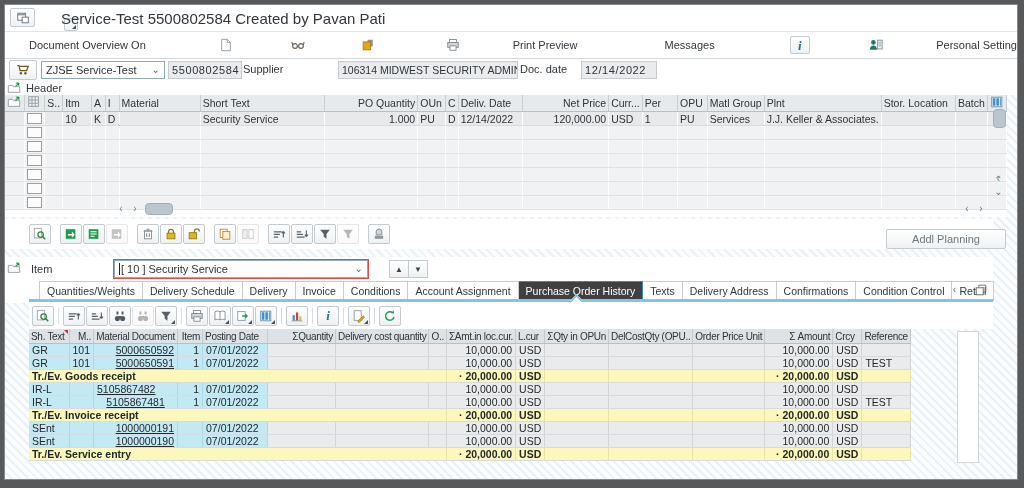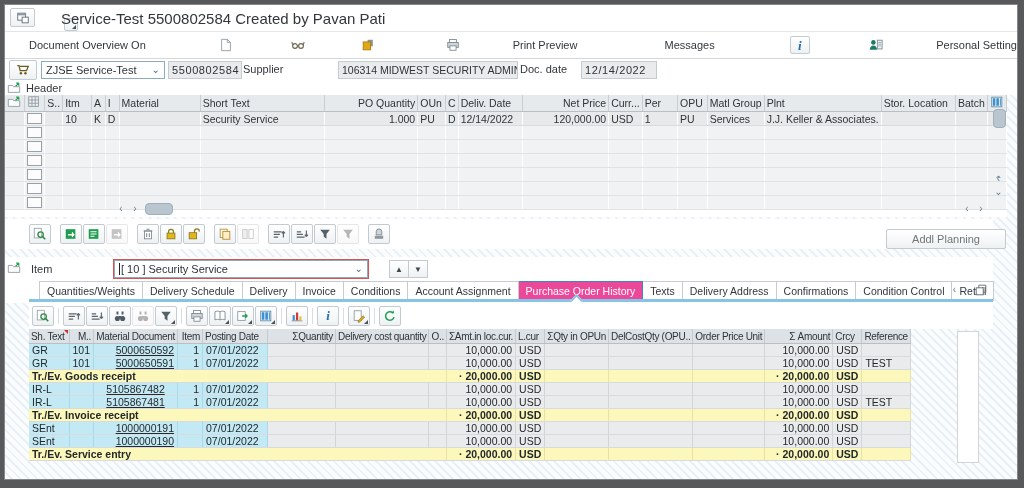--- a/index.html
+++ b/index.html
@@ -26,21 +26,21 @@
   .combo{background:#fff;border:1px solid #8fa9bd;height:18px;display:flex;align-items:center;
          padding:0 4px;box-sizing:border-box;white-space:nowrap;}
   .combo .chev{margin-left:auto;color:#4a6a86;font-size:10px;line-height:10px;}
   .combo.focus{outline:1px solid #dd5050;outline-offset:0px;}
   .cursorbar{display:inline-block;width:1px;height:12px;background:#222;margin-right:1px;vertical-align:middle;}
   .flexrow{display:flex;align-items:center;}
   .tabs{display:flex;align-items:flex-end;}
   .tab{height:18px;line-height:18px;padding:0 7px;border:1px solid #c6ccd1;border-left:none;
        background:#fff;font-size:10.5px;color:#32363b;white-space:nowrap;}
   .tab:first-child{border-left:1px solid #c6ccd1;}
-  .tab.active{background:#ec4899;border-color:#3b86c6;color:#fff;}
+  .tab.active{background:#404040;border-color:#3b86c6;color:#fff;}
   .tabline{position:absolute;height:3px;background:#87c3e6;}
   .tabnotch{position:absolute;width:7px;height:7px;background:#fff;transform:rotate(45deg);
             border-left:2px solid #87c3e6;border-top:2px solid #87c3e6;}
   .scrollgl{color:#5f7f95;font-size:10px;line-height:12px;text-align:center;cursor:default;}
   .thumb{background:#b9c6cf;border-radius:4px;border:1px solid #9fb0bb;}
   .sbtn{background:#f2f4f6;border:1px solid #c3cad0;display:flex;align-items:center;
         justify-content:center;box-sizing:border-box;}
   table.grid{border-collapse:collapse;table-layout:fixed;background:#fff;}
   table.grid th{background:#e6eaed;border-right:1px solid #c9ced2;border-bottom:1px solid #b9bfc4;
       font-weight:normal;text-align:left;font-size:10.5px;color:#2f3439;height:13px;padding:0 2px;
@@ -758,21 +758,21 @@
             <td style="text-align: right;"></td>
             <td></td>
             <td></td>
             <td style="text-align: right;">· 20,000.00</td>
             <td>USD</td>
             <td></td>
           </tr>
           <tr>
             <td class="key">IR-L</td>
             <td class="key" style="text-align: right;"></td>
-            <td class="key" style="text-align: center;"><span class="doclink">5105867482</span></td>
+            <td class="key" style="text-align: left;"><span class="doclink">5105867482</span></td>
             <td class="key" style="text-align: right;">1</td>
             <td class="key">07/01/2022</td>
             <td style="text-align: right;"></td>
             <td></td>
             <td></td>
             <td style="text-align: right;">10,000.00</td>
             <td>USD</td>
             <td style="text-align: right;"></td>
             <td></td>
             <td></td>

